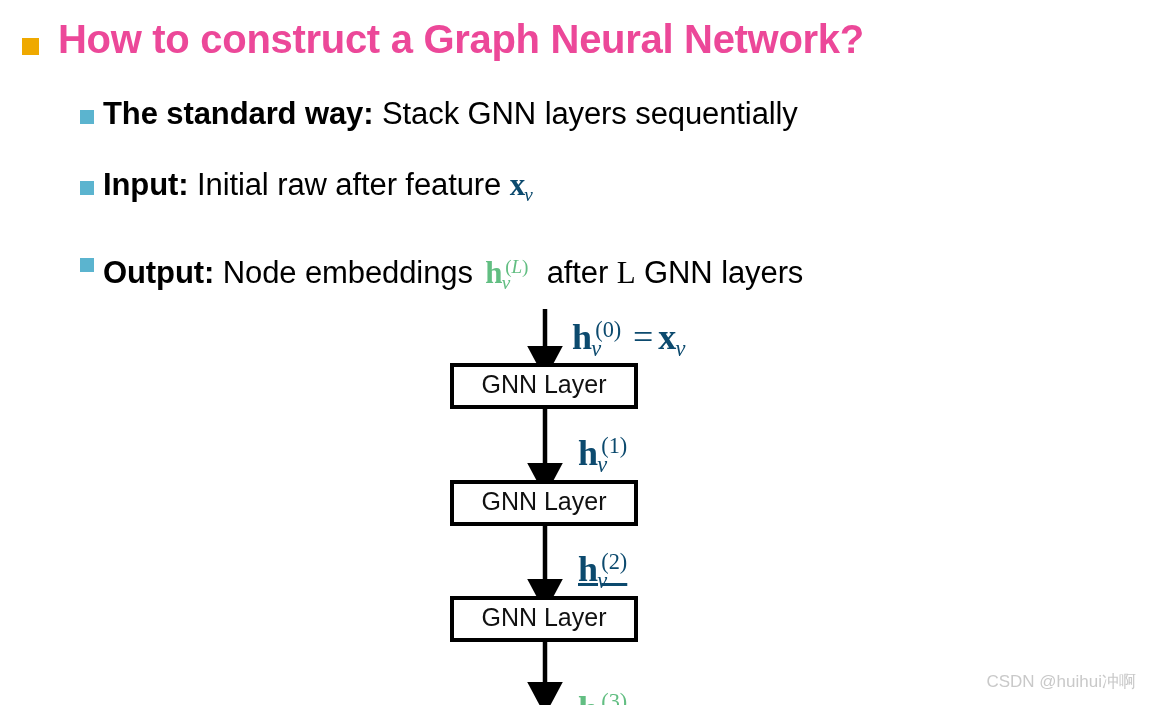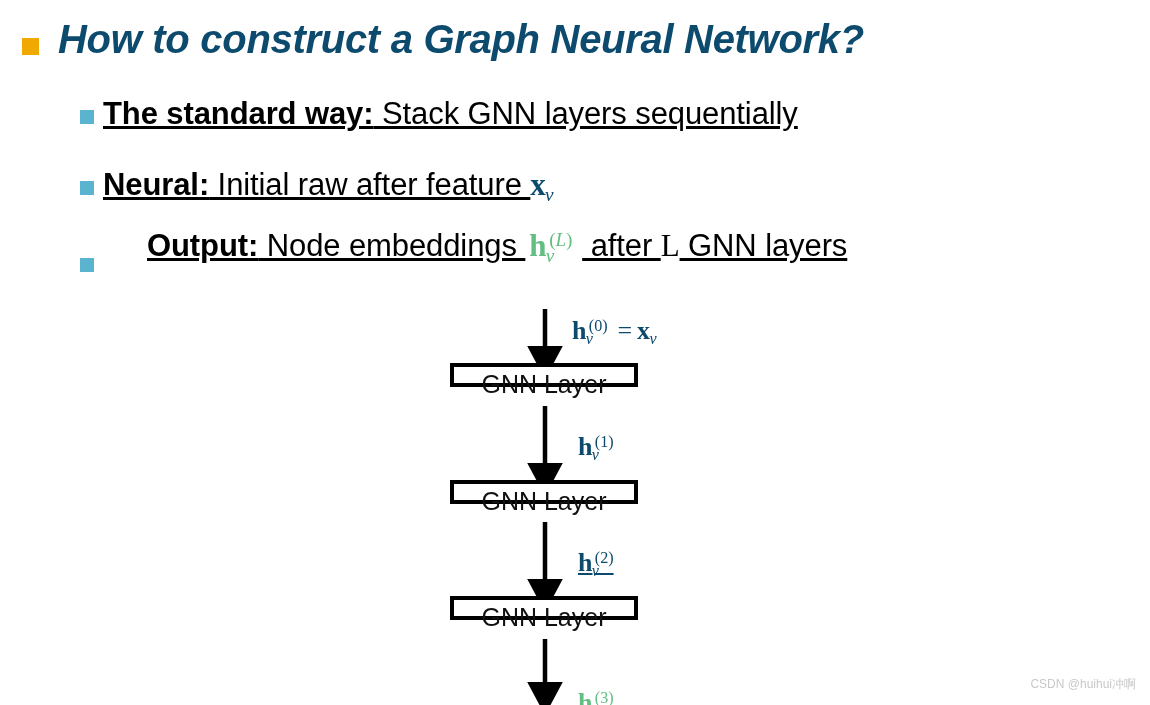--- a/index.html
+++ b/index.html
@@ -34,32 +34,30 @@
     background: #5BB4CF;
   }
 
   
   .title-line {
     position: absolute;
     left: 58px;
     top: 17px;
     font-size: 40px;
     font-weight: bold;
-    color: #0c4a6e;
+    color: #ec4899;
     letter-spacing: -0.3px;
     white-space: nowrap;
-    font-style: italic;
   }
   .sub-line {
     position: absolute;
     font-size: 31px;
     color: #000000;
     white-space: nowrap;
     letter-spacing: -0.1px;
-    text-decoration: underline;
   }
   .sub-line .lead {
     font-weight: bold;
   }
 
   
   .math {
     font-family: "Liberation Serif", "DejaVu Serif", serif;
     white-space: nowrap;
     display: inline-block;
@@ -99,69 +97,69 @@
     position: absolute;
     left: 0;
     top: 0;
     width: 1150px;
     height: 705px;
     pointer-events: none;
   }
   .gnn-box {
     position: absolute;
     width: 188px;
-    height: 24px;
+    height: 46px;
     border: 4px solid #000000;
     background: #ffffff;
     box-sizing: border-box;
     left: 450px;
   }
   .gnn-box span {
     display: block;
     text-align: center;
     line-height: 34px;
     font-size: 25px;
     color: #111111;
     font-family: "Liberation Sans", sans-serif;
   }
   .flow-label {
     position: absolute;
-    font-size: 26px;
+    font-size: 36px;
     text-align: center;
   }
 
   
   .watermark {
     position: absolute;
     right: 14px;
     bottom: 12px;
-    font-size: 12px;
+    font-size: 17px;
     color: #c9c9c9;
     font-family: "Liberation Sans", sans-serif;
     white-space: nowrap;
   }
 </style>
 </head>
 <body>
 
 <span class="bullet-sq bullet-main"></span>
 <div class="title-line">How to construct a Graph Neural Network?</div>
 
 <span class="bullet-sq bullet-sub" style="left:80px; top:110px;"></span>
 <div class="sub-line" style="left:103px; top:96px;">
   <span class="lead">The standard way:</span><span> Stack GNN layers sequentially</span>
 </div>
 
 <span class="bullet-sq bullet-sub" style="left:80px; top:181px;"></span>
 <div class="sub-line" style="left:103px; top:167px;">
-  <span class="lead">Neural:</span><span> Initial raw after feature </span><span class="math c-blue"><span class="mv">x</span><span class="sub">v</span></span>
+  <span class="lead">Input:</span><span> Initial raw after feature </span><span class="math c-blue"><span class="mv">x</span><span class="sub">v</span></span>
 </div>
 
 <span class="bullet-sq bullet-sub" style="left:80px; top:258px;"></span>
-<div class="sub-line" style="left:103px; top:228px;margin-left:44px;">
+<div class="sub-line" style="left:103px; top:255px;">
   <span class="lead">Output:</span><span> Node embeddings </span><span class="math c-green" style="margin:0 4px;"><span class="mv">h</span><span class="sub">v</span><span class="sup">(<span class="it">L</span>)</span></span><span> after </span><span class="math it">L</span><span> GNN layers</span>
 </div>
 
 <svg id="diagram" viewBox="0 0 1150 705">
   <defs>
     <marker id="ah" markerWidth="9" markerHeight="8" refX="3.2" refY="4" orient="auto" markerUnits="strokeWidth">
       <path d="M0,0 L0,8 L7.5,4 z" fill="#000000"></path>
     </marker>
   </defs>
 

